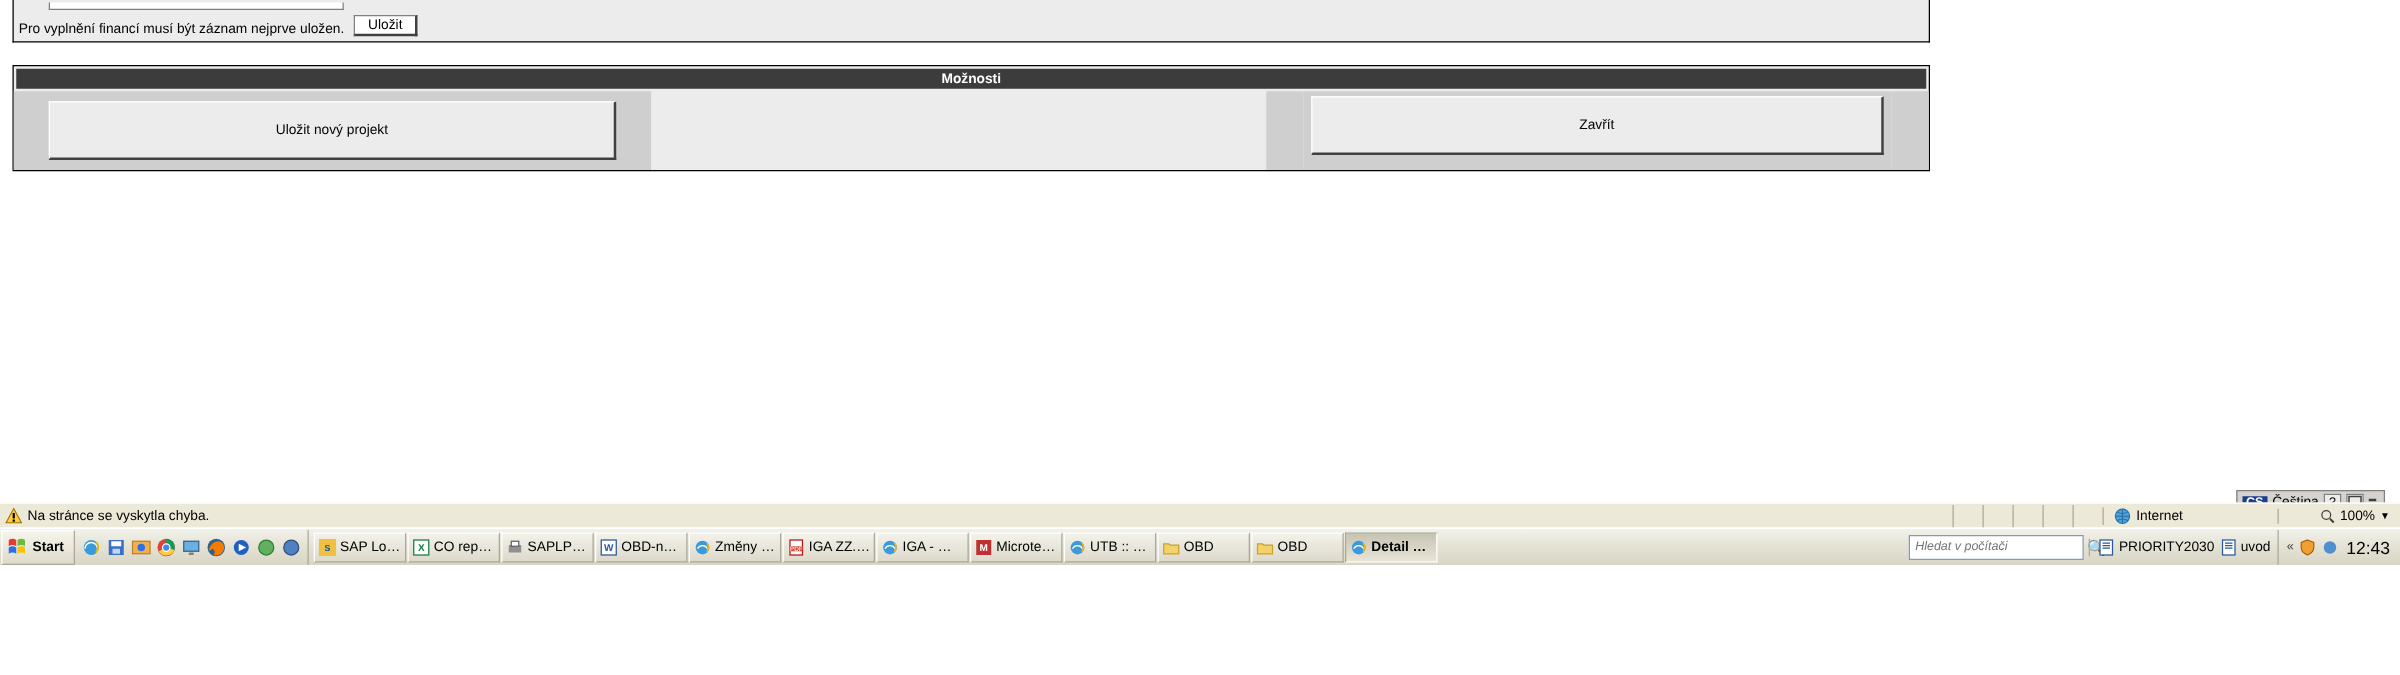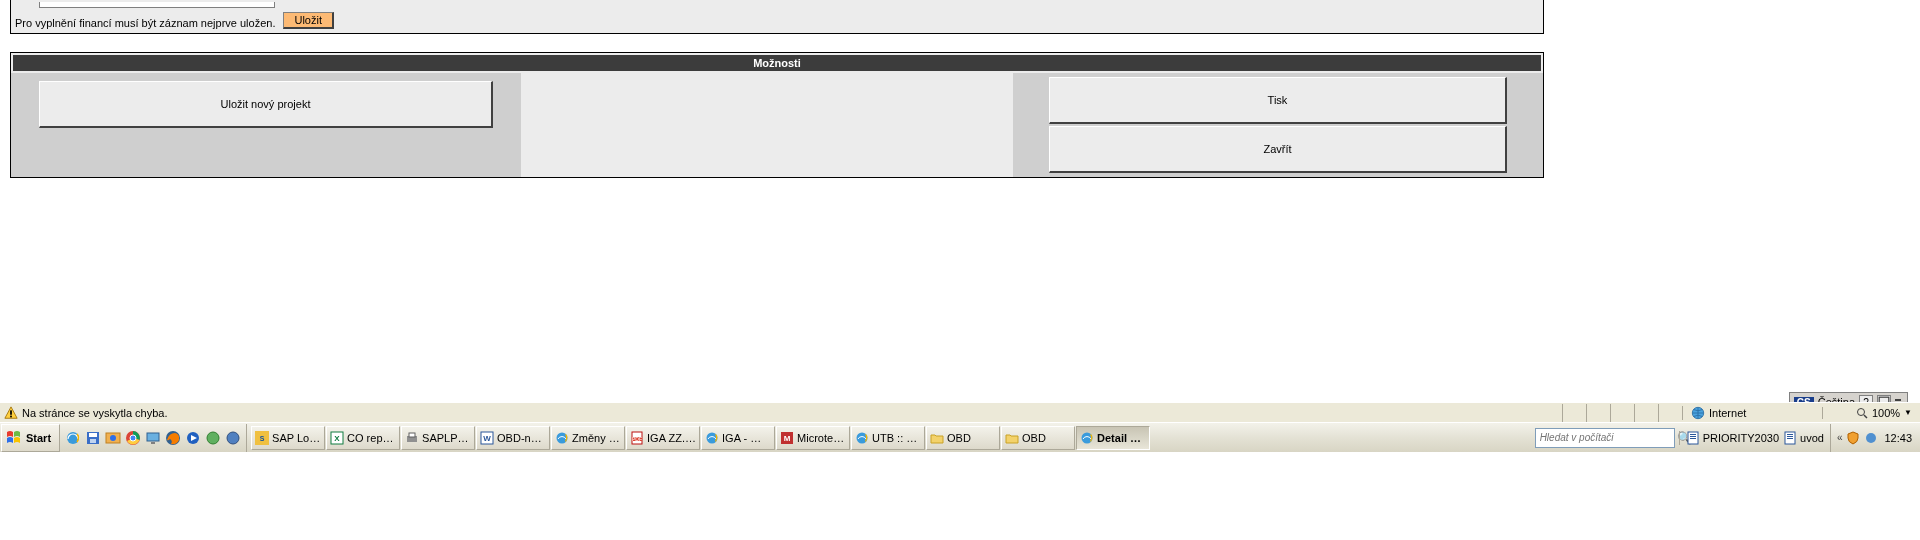--- a/index.html
+++ b/index.html
@@ -3,21 +3,21 @@
 <meta charset="utf-8">
 <style>
 * { margin:0; padding:0; box-sizing:border-box; }
 html,body { width:1920px; height:540px; font-family:Tahoma,Arial,sans-serif; font-size:11px; background:#fff; overflow:hidden; }
 
 
 .top-panel { position:absolute; left:10px; top:0; width:1534px; border:1px solid #000; border-top:none; background:#ECECEC; padding:2px 4px 4px 4px; }
 .top-row { display:flex; align-items:flex-end; gap:8px; }
 .empty-box { width:236px; height:6px; border:1px solid #7F7F7F; border-top:none; margin-left:24px; margin-bottom:2px; background:#fff; }
 .hint { color:#000; font-size:11px; }
-.btn-save-small { font-family:Tahoma,sans-serif; font-size:11px; padding:1px 10px; background:#fdba74; border:1px solid #808080; border-right:2px solid #404040; border-bottom:2px solid #404040; cursor:pointer; }
+.btn-save-small { font-family:Tahoma,sans-serif; font-size:11px; padding:1px 10px; background:#ffffff; border:1px solid #808080; border-right:2px solid #404040; border-bottom:2px solid #404040; cursor:pointer; }
 
 
 .options-panel { position:absolute; left:10px; top:52px; width:1534px; border:1px solid #000; background:#ECECEC; }
 .options-header { background:#3C3C3C; color:#fff; font-weight:bold; text-align:center; font-size:11px; line-height:16px; height:16px; margin:2px; }
 .options-body { display:flex; }
 .opt-cell { padding:4px 8px; }
 .opt-left { width:510px; background:#CFCFCF; }
 .opt-mid { flex:1; background:#ECECEC; }
 .opt-div { width:30px; background:#CFCFCF; }
 .opt-right { width:470px; background:#CFCFCF; display:flex; flex-direction:column; gap:2px; padding:4px 6px; }
@@ -60,21 +60,21 @@
 .task-spacer { flex:1; }
 .search-box { width:140px; height:20px; margin:0 4px; display:flex; align-items:center; background:#fff; border:1px solid #7F9DB9; }
 .search-box input { flex:1; border:none; outline:none; font-size:10px; padding:0 4px; color:#808080; font-style:italic; background:transparent; }
 .search-box .mag { width:20px; color:#5577AA; text-align:center; font-size:12px; }
 .desk-items { display:flex; align-items:center; gap:4px; padding:0 6px; border-left:1px solid #ACA899; }
 .desk-item { display:flex; align-items:center; gap:3px; white-space:nowrap; }
 .desk-item .ico { width:14px; height:14px; }
 .tray { display:flex; align-items:center; gap:4px; padding:0 6px; border-left:1px solid #ACA899; height:28px; }
 .tray .more { font-size:10px; color:#404040; }
 .tray .ico { width:14px; height:14px; display:flex; align-items:center; justify-content:center; }
-.clock { font-size:11px; padding:0 2px; }
+.clock { font-size:14px; padding:0 2px; }
 
 
 </style>
 </head>
 <body>
 
 <div class="top-panel">
   <div class="top-row">
     <div class="empty-box"></div>
   </div>
@@ -86,21 +86,20 @@
 
 <div class="options-panel">
   <div class="options-header">Možnosti</div>
   <div class="options-body">
     <div class="opt-cell opt-left">
       <button class="wide-btn">Uložit nový projekt</button>
     </div>
     <div class="opt-cell opt-mid"></div>
     <div class="opt-cell opt-div"></div>
     <div class="opt-cell opt-right">
-      <button class="wide-btn">Tisk</button>
       <button class="wide-btn">Zavřít</button>
     </div>
     <div class="opt-cell opt-div"></div>
   </div>
 </div>
 
 <div class="lang-bar">
   <span class="cs-badge">CS</span>
   <span>Čeština</span>
   <span class="lb-icon">?</span>

